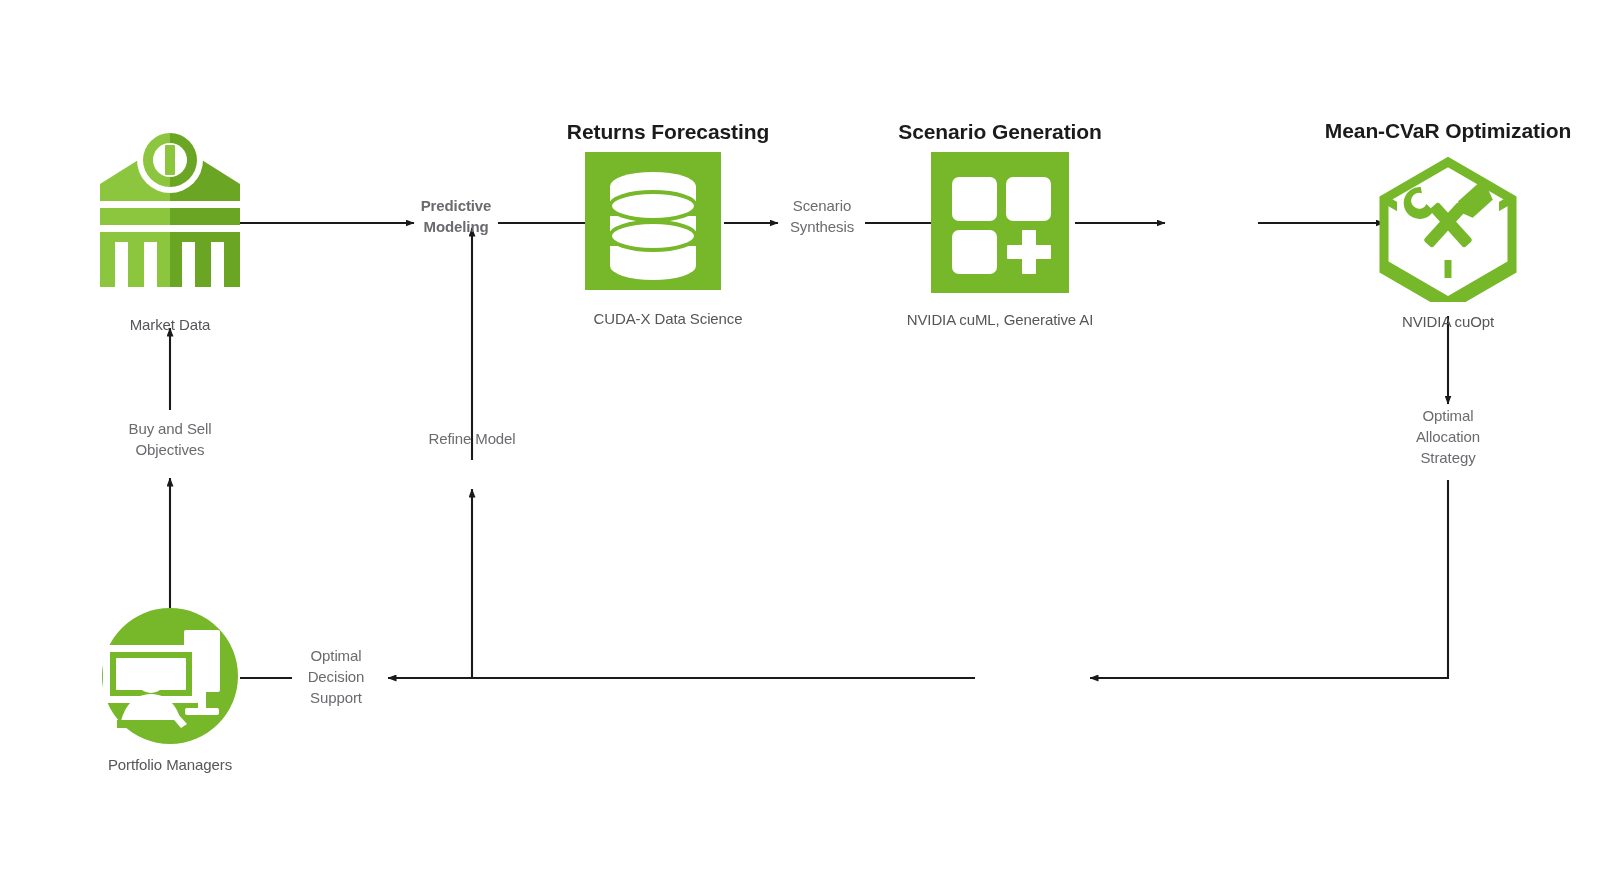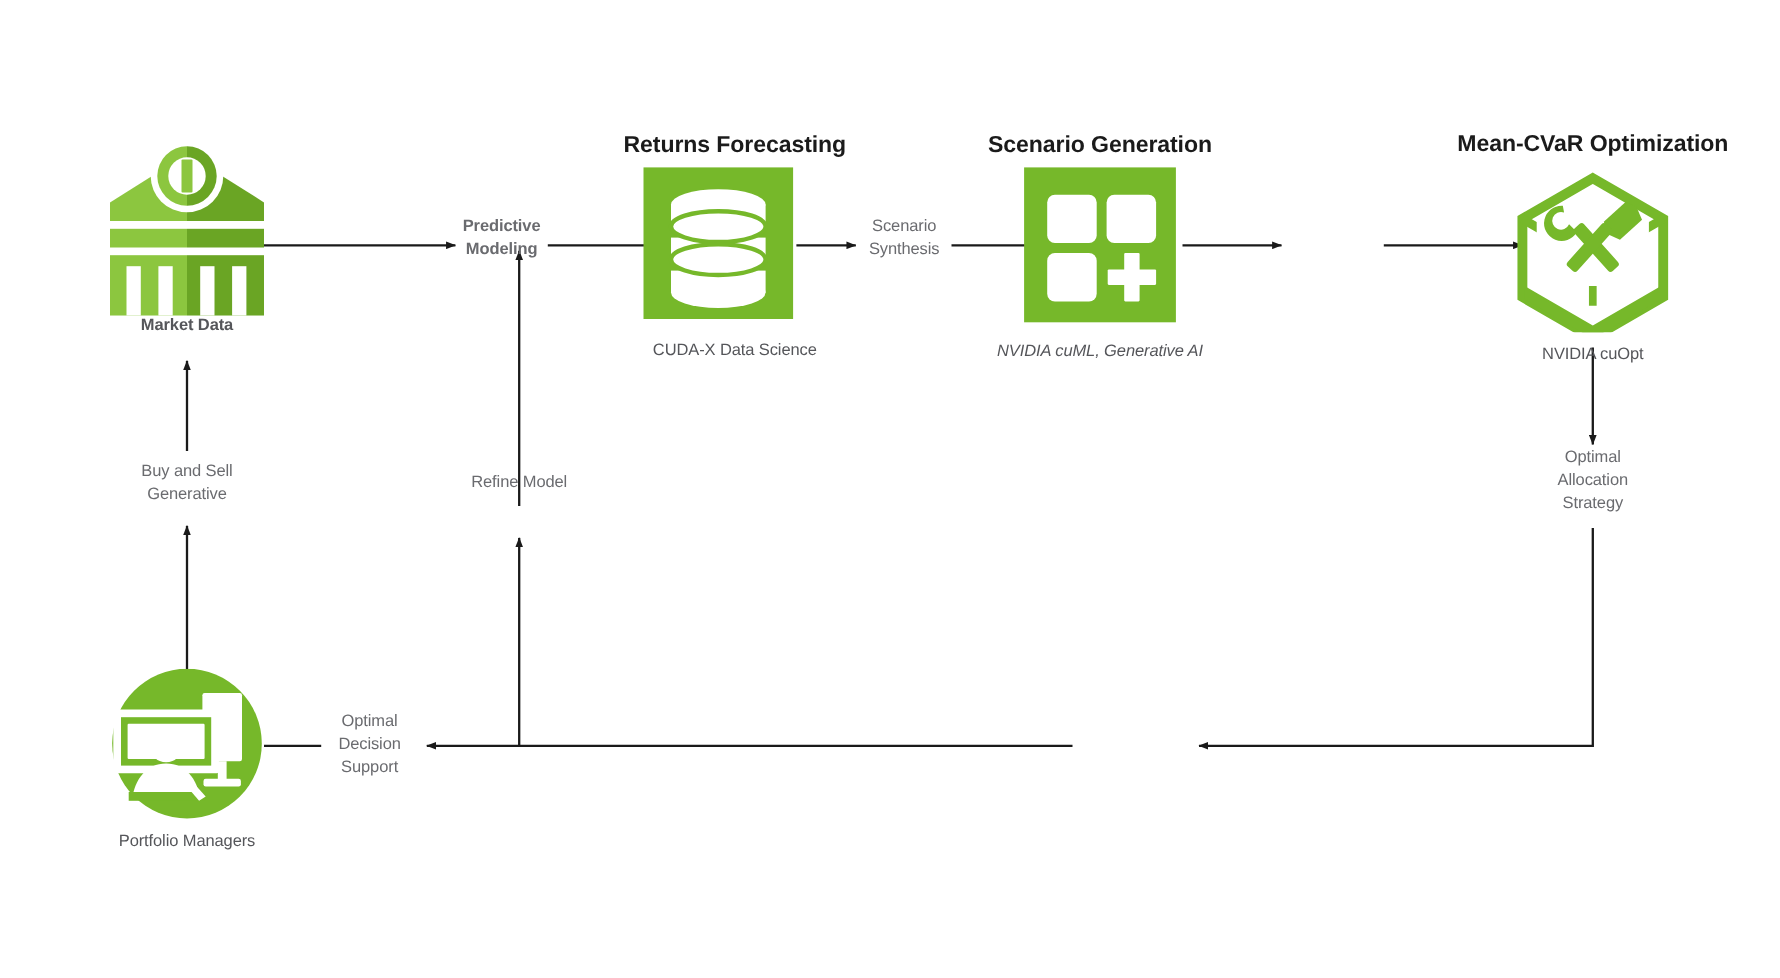--- a/index.html
+++ b/index.html
@@ -111,21 +111,21 @@
       <rect x="74" y="120" width="13" height="45" fill="#ffffff"></rect>
       <rect x="112" y="120" width="13" height="45" fill="#ffffff"></rect>
       <rect x="141" y="120" width="13" height="45" fill="#ffffff"></rect>
 
       <circle cx="100" cy="38" r="33" fill="#ffffff"></circle>
       <path d="M100 11 a27 27 0 0 0 0 54 Z" fill="#8cc63f"></path>
       <path d="M100 11 a27 27 0 0 1 0 54 Z" fill="#6aa524"></path>
       <circle cx="100" cy="38" r="17" fill="#ffffff"></circle>
       <rect x="95" y="23" width="10" height="30" rx="1" fill="#8cc63f"></rect>
     </svg>
-    <div class="node-caption" style="margin-top:0;font-weight:bold;">Market Data</div>
+    <div class="node-caption" style="margin-top:29px;">Market Data</div>
   </div>
 
   <div class="node" style="left:548px; top:120px; width:240px;">
     <div class="node-title">Returns Forecasting</div>
     <svg class="icon-box" width="240" height="145" viewBox="0 0 240 145" style="margin-top:8px;" xmlns="http://www.w3.org/2000/svg">
       <rect x="37" y="0" width="136" height="138" fill="#76b82a"></rect>
       <g fill="#ffffff">
         <ellipse cx="105" cy="34" rx="43" ry="14"></ellipse>
         <rect x="62" y="34" width="86" height="20"></rect>
         <ellipse cx="105" cy="54" rx="43" ry="14"></ellipse>
@@ -147,21 +147,21 @@
     <svg class="icon-box" width="248" height="148" viewBox="0 0 248 148" style="margin-top:8px;" xmlns="http://www.w3.org/2000/svg">
       <rect x="55" y="0" width="138" height="141" fill="#76b82a"></rect>
       <rect x="76" y="25" width="45" height="44" rx="7" fill="#ffffff"></rect>
       <rect x="130" y="25" width="45" height="44" rx="7" fill="#ffffff"></rect>
       <rect x="76" y="78" width="45" height="44" rx="7" fill="#ffffff"></rect>
       <g fill="#ffffff">
         <rect x="146" y="78" width="14" height="44" rx="1"></rect>
         <rect x="131" y="93" width="44" height="14" rx="1"></rect>
       </g>
     </svg>
-    <div class="node-caption" style="margin-top:11px;font-style:italic;">NVIDIA cuML, Generative AI</div>
+    <div class="node-caption" style="margin-top:11px;">NVIDIA cuML, Generative AI</div>
   </div>
 
   <div class="node" style="left:1323px; top:119px; width:250px;">
     <div class="node-title">Mean-CVaR Optimization</div>
     <svg class="icon-box" width="250" height="150" viewBox="0 0 250 150" style="margin-top:9px;" xmlns="http://www.w3.org/2000/svg">
 
       <path d="M125 10 L189 47 L189 118 L125 155 L61 118 L61 47 Z" fill="none" stroke="#76b82a" stroke-width="9"></path>
 
       <path d="M61 47 L125 84 L189 47" fill="none" stroke="#76b82a" stroke-width="8"></path>
 
@@ -236,16 +236,16 @@
     <div>Decision</div>
     <div>Support</div>
   </div>
 
   <div class="edge-label" style="left:408px; top:428px; width:128px;">
     <div>Refine Model</div>
   </div>
 
   <div class="edge-label" style="left:104px; top:418px; width:132px;">
     <div>Buy and Sell</div>
-    <div>Generative</div>
+    <div>Objectives</div>
   </div>
 
 </div>
 
 </body></html>

